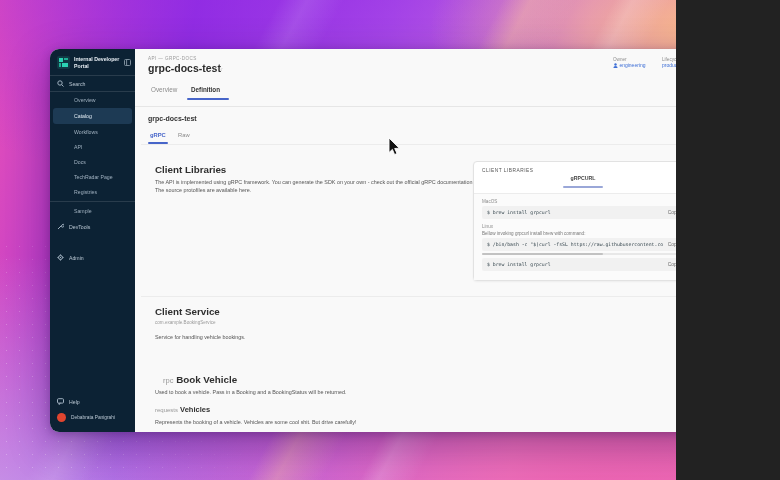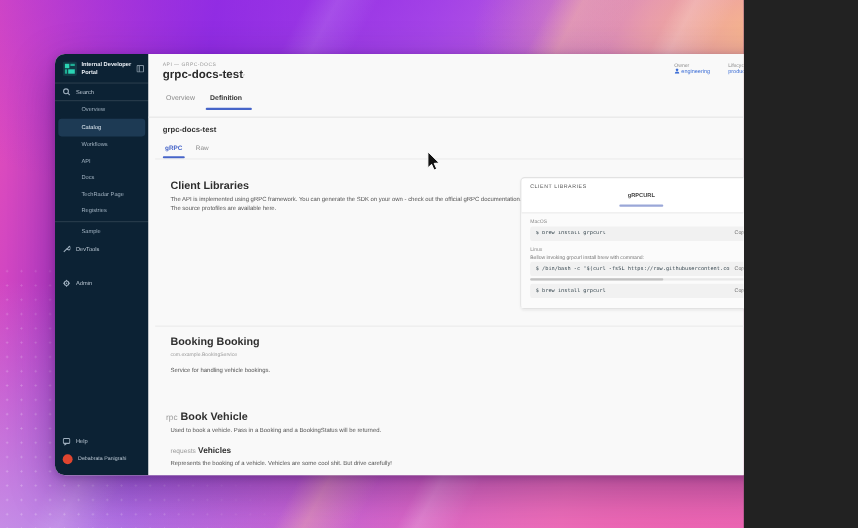--- a/index.html
+++ b/index.html
@@ -221,25 +221,25 @@
             </div>
           <div class="cmd-row" style="margin-top:3px;">
             <span class="cmd">$ brew install grpcurl</span>
             <span class="copy">Copy</span>
           </div>
         </div>
       </div>
 
       <div class="hline" style="left:6px;top:247px;width:565px;background:#ececec;"></div>
 
-      <div class="abs h1" style="left:20px;top:257px;">Booking Booking</div>
+      <div class="abs h1" style="left:20px;top:257px;">Client Service</div>
       <div class="abs tiny-gray" style="left:20px;top:271px;">com.example.BookingService</div>
       <div class="abs body-txt" style="left:20px;top:284px;">Service for handling vehicle bookings.</div>
 
-      <div class="abs h1" style="left:16px;top:325px;">
+      <div class="abs h1" style="left:28px;top:325px;">
         <span class="prefix" style="font-size:7.5px;">rpc</span>
         <span>Book Vehicle</span>
       </div>
       <div class="abs body-txt" style="left:20px;top:339px;">Used to book a vehicle. Pass in a Booking and a BookingStatus will be returned.</div>
 
       <div class="abs" style="left:20px;top:356px;font-size:7.5px;font-weight:bold;color:#2f2f2f;">
         <span class="prefix" style="font-size:6px;">requests</span>
         <span>Vehicles</span>
       </div>
       <div class="abs body-txt" style="left:20px;top:369px;width:420px;">Represents the booking of a vehicle. Vehicles are some cool shit. But drive carefully!</div>

